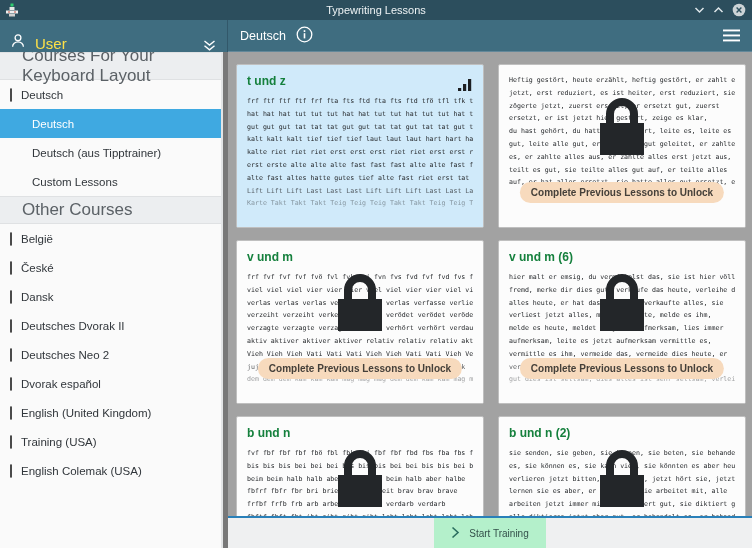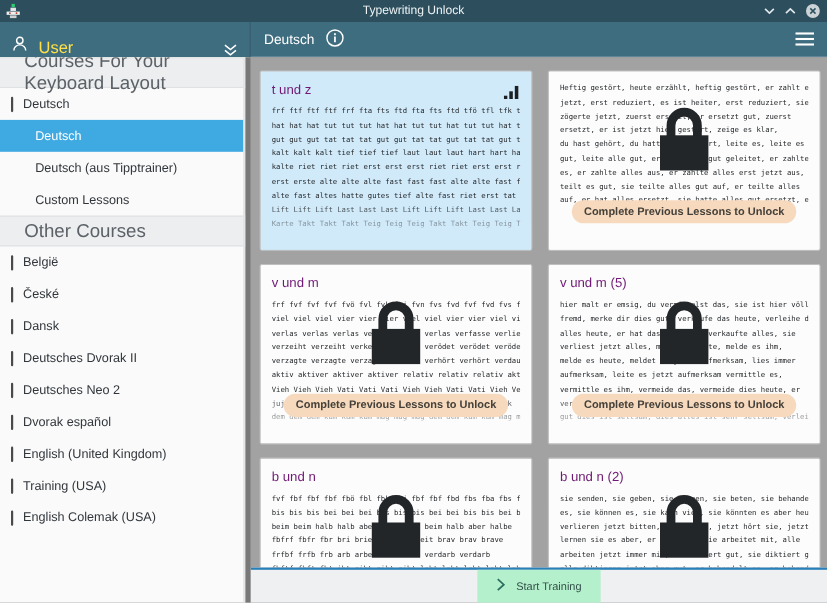--- a/index.html
+++ b/index.html
@@ -78,21 +78,21 @@
   .card{
     position:relative;box-sizing:border-box;background:#fcfcfc;border:1px solid #bfbfbf;
     border-radius:2px;padding:9px 10px;overflow:hidden;--cardbg:#fcfcfc;
   }
   .card.active{background:#d0eafa;--cardbg:#d0eafa;}
   .card::after{
     content:"";position:absolute;left:0;right:0;bottom:0;height:46px;
     background:linear-gradient(to bottom, rgba(0,0,0,0), var(--cardbg) 88%);
     pointer-events:none;z-index:2;
   }
-  .card-title{font-size:12px;font-weight:normal;color:#701a75;margin-bottom:7px;}
+  .card-title{font-size:12px;font-weight:bold;color:#15803d;margin-bottom:7px;}
   .card-text{
     font-family:"DejaVu Sans Mono","Liberation Mono",monospace;
     font-size:6.6px;line-height:12.8px;white-space:pre;color:#26292c;overflow:hidden;
   }
   .bars{position:absolute;top:12px;right:11px;z-index:1;}
   .lock{
     position:absolute;left:50%;top:27px;transform:translateX(-50%);z-index:3;display:block;
   }
   .badge{
     position:absolute;left:50%;top:117px;transform:translateX(-50%);z-index:4;
@@ -119,21 +119,21 @@
     <span class="appicon">
       <svg width="14" height="14" viewBox="0 0 14 14">
         <rect x="5.5" y="0.5" width="3" height="3" fill="#2ecc71"></rect>
         <rect x="4.5" y="4" width="5" height="3" fill="#e6e6e6"></rect>
         <rect x="1" y="7.5" width="12" height="3" fill="#efefef"></rect>
         <circle cx="4" cy="9" r="0.8" fill="#c0392b"></circle>
         <circle cx="10" cy="9" r="0.8" fill="#c0392b"></circle>
         <rect x="4" y="11" width="6" height="2.5" fill="#cfcfcf"></rect>
       </svg>
     </span>
-    <span class="wtitle">Typewriting Unlock</span>
+    <span class="wtitle">Typewriting Lessons</span>
     <span class="win-controls">
       <span class="win-btn">
         <svg width="11" height="8" viewBox="0 0 11 8">
             <path d="M1.5 2 L5.5 6 L9.5 2" fill="none" stroke="#dfe7ea" stroke-width="1.5"></path>
           </svg>
       </span>
       <span class="win-btn">
         <svg width="11" height="8" viewBox="0 0 11 8">
             <path d="M1.5 6 L5.5 2 L9.5 6" fill="none" stroke="#dfe7ea" stroke-width="1.5"></path>
           </svg>
@@ -300,21 +300,21 @@
           <span class="lock">
             <svg width="46" height="64" viewBox="0 0 46 64">
               <path d="M11 33 v-11 a12 12 0 0 1 24 0 v11" fill="none" stroke="#232629" stroke-width="8"></path>
               <rect x="1" y="31" width="44" height="32" fill="#232629"></rect>
             </svg>
           </span>
           <span class="badge">Complete Previous Lessons to Unlock</span>
         </div>
 
         <div class="card">
-          <div class="card-title">v und m (5)</div>
+          <div class="card-title">v und m (6)</div>
           <div class="card-text">hier malt er emsig, du vermittelst das, sie ist hier völlig
 fremd, merke dir dies gut, verkaufe das heute, verleihe das
 alles heute, er hat das alles, er verkaufte alles, sie
 verliest jetzt alles, melde es heute, melde es ihm,
 melde es heute, meldet es jetzt aufmerksam, lies immer
 aufmerksam, leite es jetzt aufmerksam vermittle es,
 vermittle es ihm, vermeide das, vermeide dies heute, er
 vermag das heute, er vermag dies, dies alles ist sehr
 gut dies ist seltsam, dies alles ist sehr seltsam, verleihe</div>
           <span class="lock">

